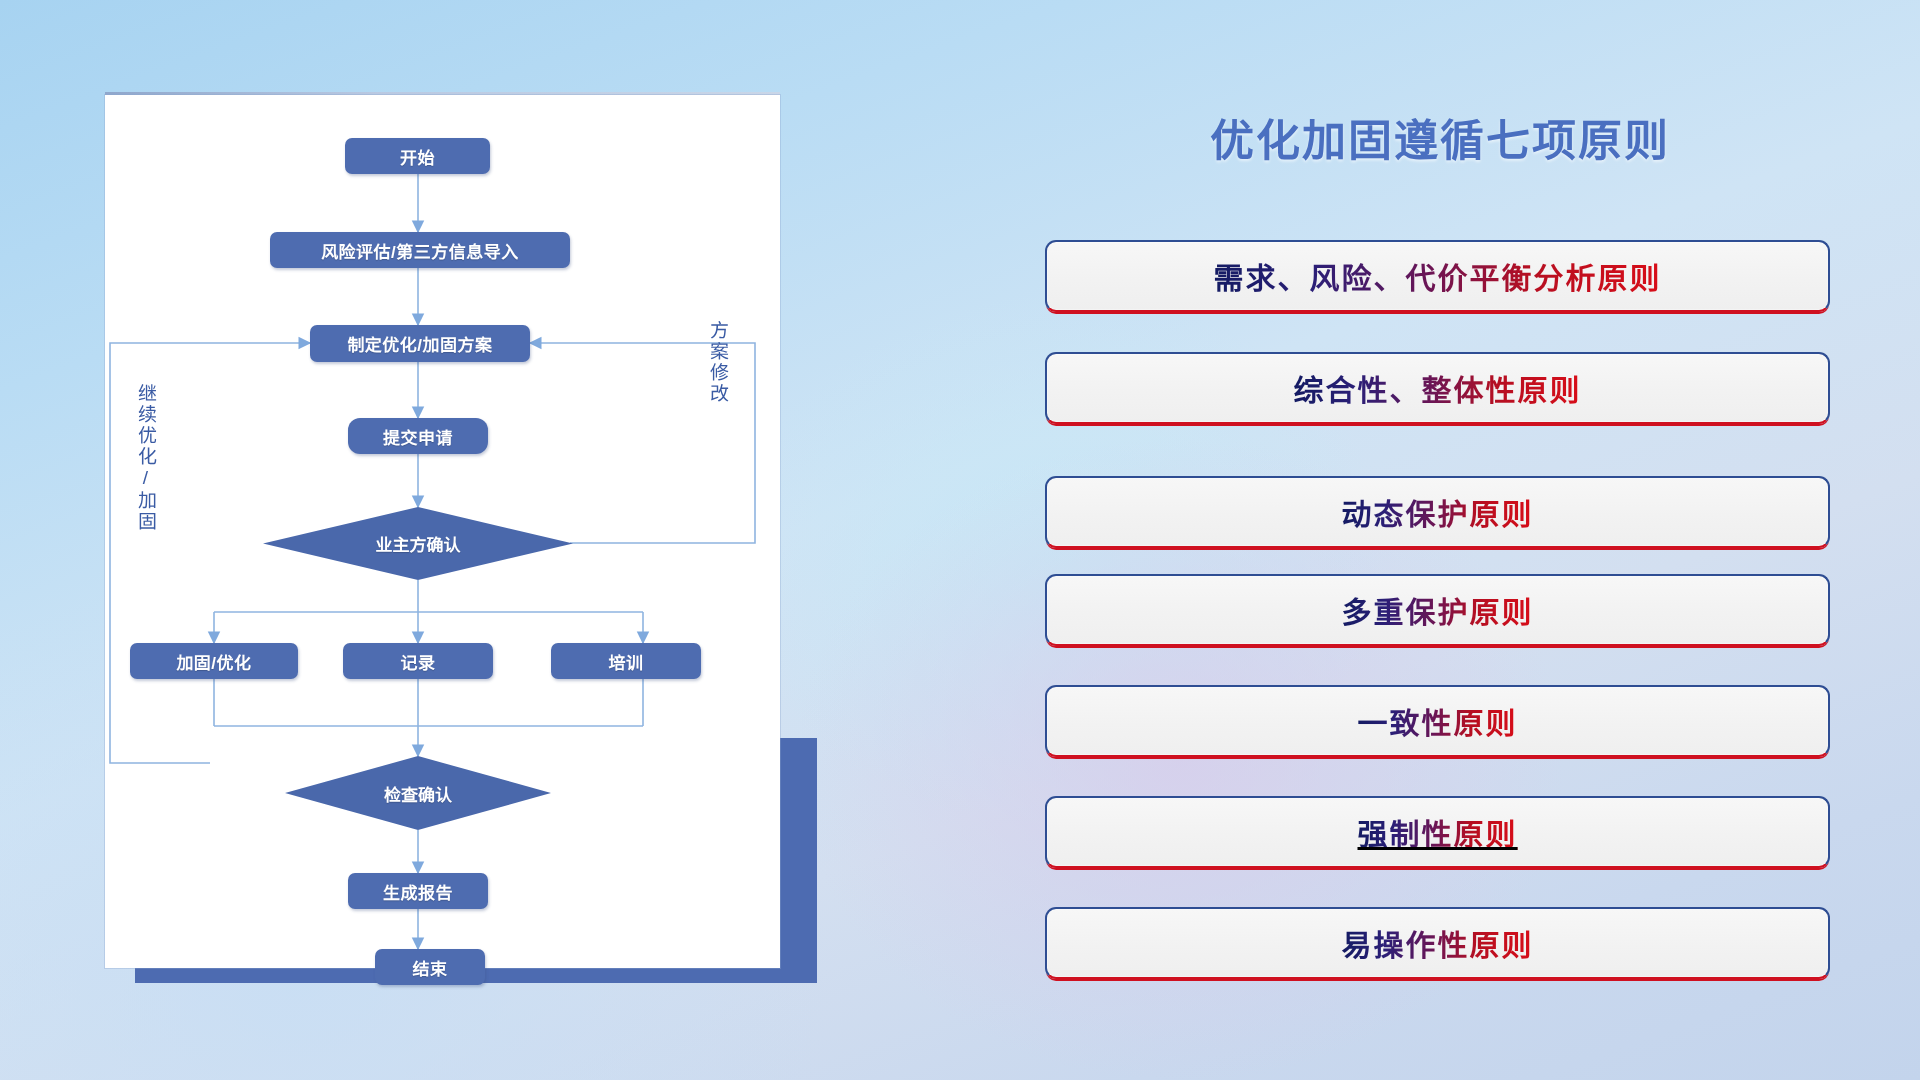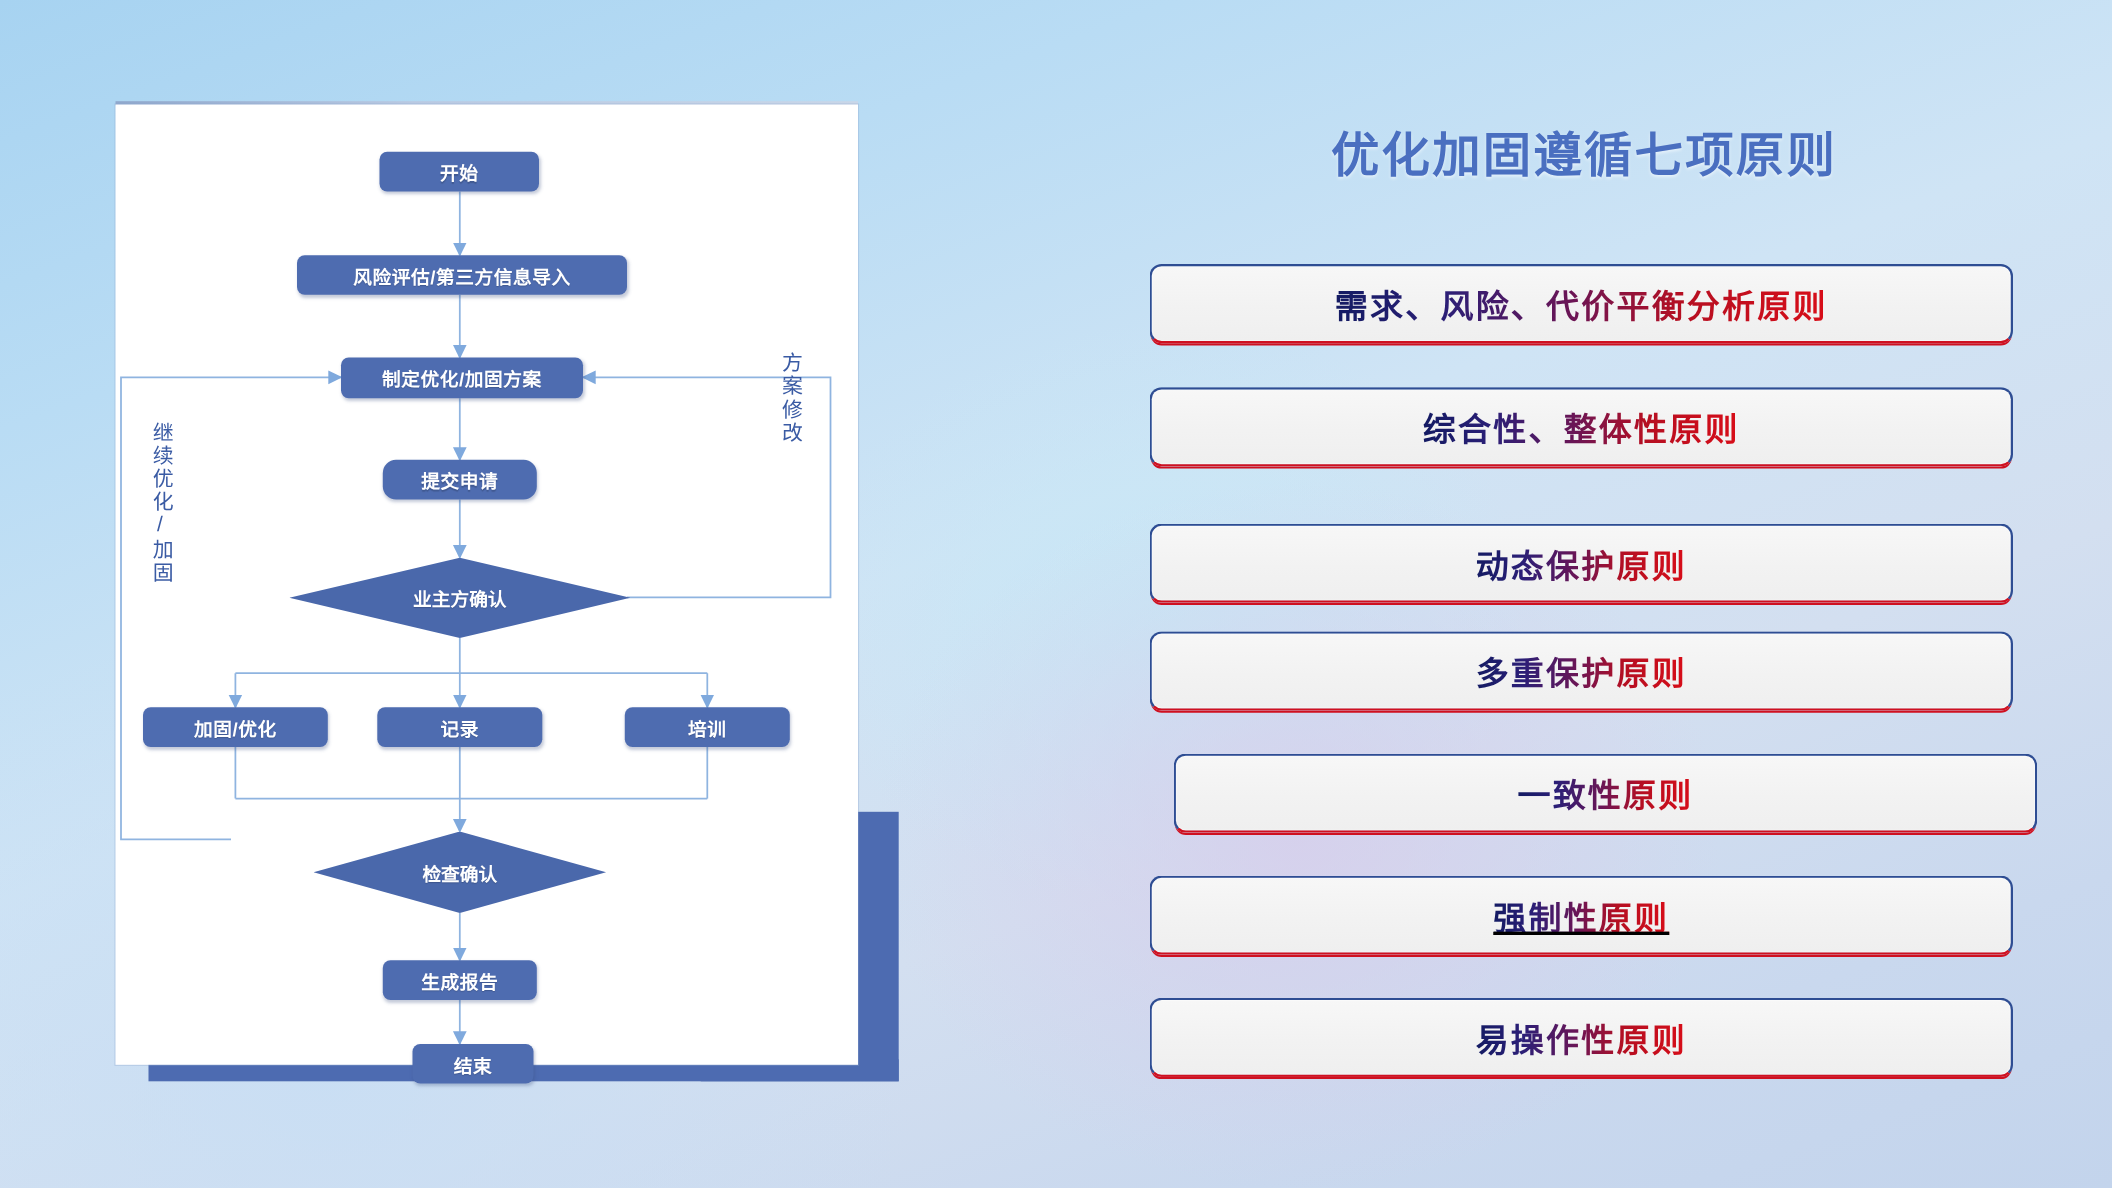--- a/index.html
+++ b/index.html
@@ -235,21 +235,21 @@
     </div>
 
     <div class="node" style="left:25px; top:548px; width:168px; height:36px; font-size:17px;">
       <span>加固/优化</span>
     </div>
 
     <div class="node" style="left:238px; top:548px; width:150px; height:36px; font-size:17px;">
       <span>记录</span>
     </div>
 
-    <div class="node" style="left:463px; top:548px; width:150px; height:36px; font-size:17px;">
+    <div class="node" style="left:446px; top:548px; width:150px; height:36px; font-size:17px;">
       <span>培训</span>
     </div>
 
     <div class="diamond-wrap" style="left:180px; top:661px; width:266px; height:74px;">
       <div class="dmd-shape"></div>
       <div class="dmd-label">检查确认</div>
     </div>
 
     <div class="node" style="left:243px; top:778px; width:140px; height:36px; font-size:17px;">
       <span>生成报告</span>
@@ -278,21 +278,21 @@
     </div>
 
     <div class="principle-card" style="top:476px;">
       <span class="principle-label">动态保护原则</span>
     </div>
 
     <div class="principle-card" style="top:574px;">
       <span class="principle-label">多重保护原则</span>
     </div>
 
-    <div class="principle-card" style="top:685px;margin-left:22px;">
+    <div class="principle-card" style="top:685px;">
       <span class="principle-label">一致性原则</span>
     </div>
 
     <div class="principle-card" style="top:796px;text-decoration:underline;">
       <span class="principle-label">强制性原则</span>
     </div>
 
     <div class="principle-card" style="top:907px;">
       <span class="principle-label">易操作性原则</span>
     </div>

